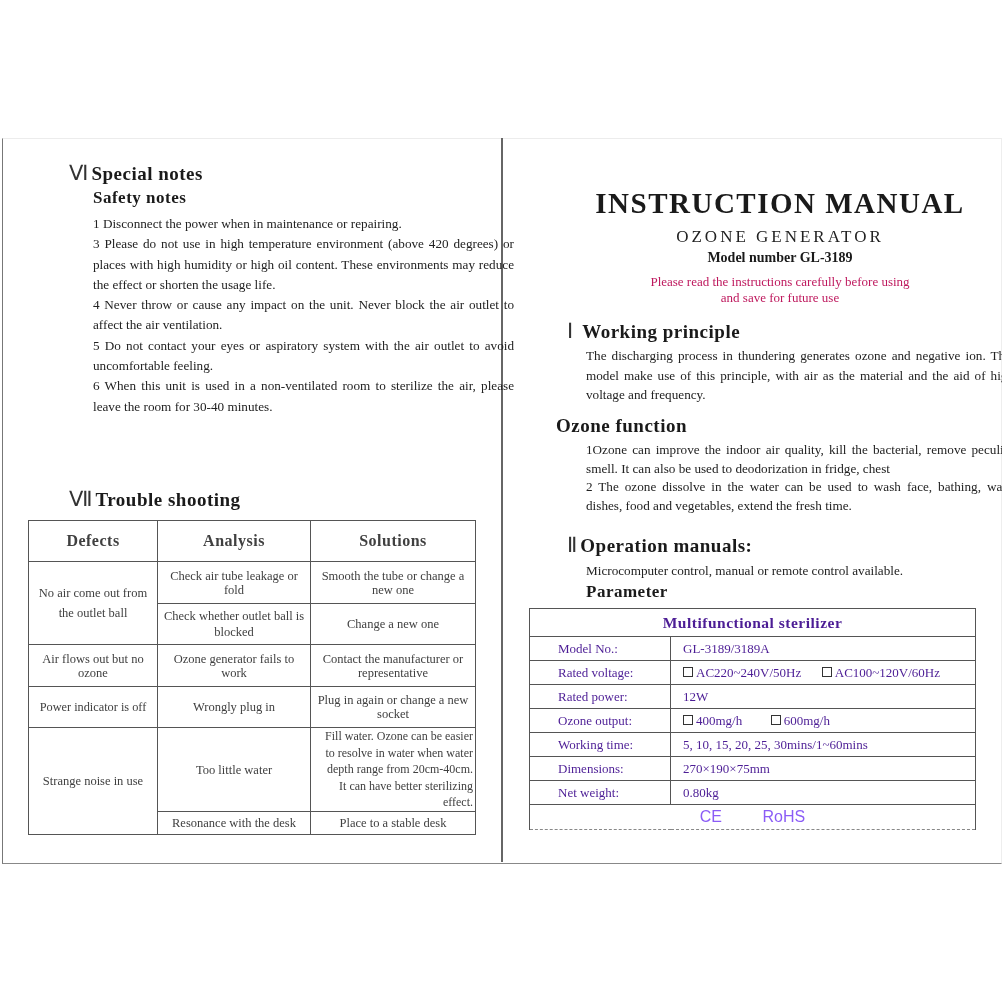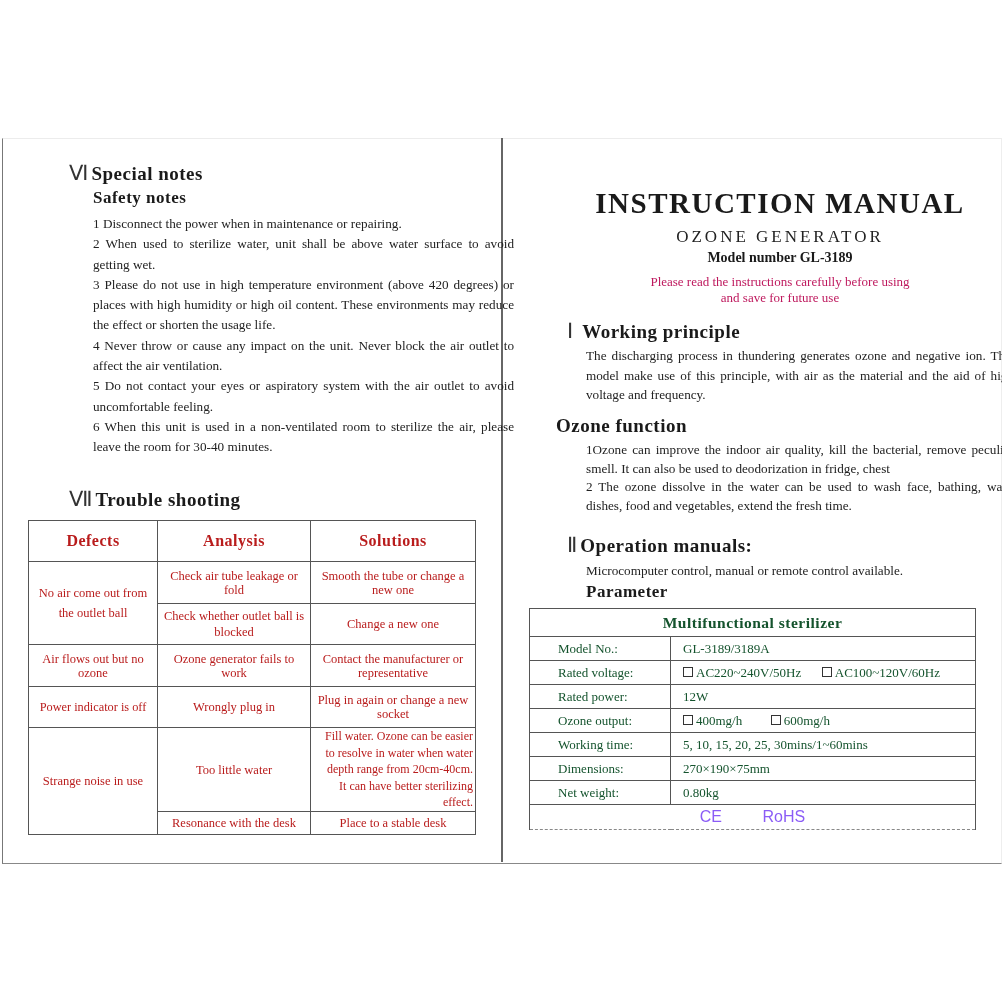--- a/index.html
+++ b/index.html
@@ -12,32 +12,32 @@
 
   
   .sec-num { font-family:"Liberation Serif", serif; font-weight:normal; font-size:21px; color:#333; letter-spacing:-1px; }
   .sec-title { font-family:"Liberation Serif", serif; font-weight:bold; font-size:19px; letter-spacing:0.5px; }
   .sub-title { font-family:"Liberation Serif", serif; font-weight:bold; font-size:17px; letter-spacing:0.5px; }
   .para { font-size:13.2px; line-height:20.3px; color:#222; text-align:justify; }
   .para p { margin:0; text-align:justify; text-align-last:left; }
 
   table.ts { position:absolute; left:28px; top:520px; width:447px; border-collapse:collapse; table-layout:fixed; }
   table.ts td, table.ts th { border:1.5px solid #555; text-align:center; vertical-align:middle; padding:0 2px;
-     font-size:12.5px; line-height:14px; color:#b91c1c; }
+     font-size:12.5px; line-height:14px; color:#404040; }
   table.ts th { font-weight:bold; font-size:16px; height:40px; letter-spacing:0.5px; }
   table.ts td.left { text-align:right; font-size:12px; line-height:16.5px; padding-left:8px; }
 
   
   .title-main { font-family:"Liberation Serif", serif; font-weight:bold; font-size:29px; letter-spacing:1.5px; text-align:center; }
   .title-sub { font-family:"Liberation Serif", serif; font-size:17px; letter-spacing:3px; text-align:center; color:#222; }
   .title-model { font-family:"Liberation Serif", serif; font-weight:bold; font-size:14px; text-align:center; }
   .title-note { font-size:13px; line-height:16px; text-align:center; color:#be185d; }
 
   table.pm { position:absolute; left:529px; top:608px; width:446px; border-collapse:collapse; table-layout:fixed; }
-  table.pm td { border:1.5px solid #555; font-size:13px; color:#14532d; height:23px; padding:0; }
+  table.pm td { border:1.5px solid #555; font-size:13px; color:#4c1d95; height:23px; padding:0; }
   table.pm td.k { padding-left:28px; }
   table.pm td.v { padding-left:12px; }
   table.pm td.hdr { text-align:center; font-weight:bold; font-size:15.5px; height:27px; letter-spacing:0.5px; }
   table.pm td.cert { text-align:center; font-family:"Liberation Sans", sans-serif; font-size:16px; height:24px; color:#8b5cf6;
      border-bottom:1.5px dashed #888; }
   .chk { display:inline-block; width:8px; height:8px; border:1px solid #333; margin-right:3px; vertical-align:0px; }
   .cert span { margin:0 18px; }
 </style>
 </head>
 <body>
@@ -46,21 +46,20 @@
 <div class="divider"></div>
 
 <div class="abs" style="left:29px; top:161px;">
   <span class="sec-num">Ⅵ</span>
   <span class="sec-title">Special notes</span>
 </div>
 <div class="abs sub-title" style="left:53px; top:188px;">Safety notes</div>
 
 <div class="abs para" style="left:53px; top:214px; width:421px;">
   <p>1 Disconnect the power when in maintenance or repairing.</p>
-  <p>2 When used to sterilize water, unit shall be above water surface to avoid getting wet.</p>
   <p>3 Please do not use in high temperature environment (above 420 degrees) or places with high humidity or high oil content. These environments may reduce the effect or shorten the usage life.</p>
   <p>4 Never throw or cause any impact on the unit. Never block the air outlet to affect the air ventilation.</p>
   <p>5 Do not contact your eyes or aspiratory system with the air outlet to avoid uncomfortable feeling.</p>
   <p>6 When this unit is used in a non-ventilated room to sterilize the air, please leave the room for 30-40 minutes.</p>
 </div>
 
 <div class="abs" style="left:29px; top:487px;">
   <span class="sec-num">Ⅶ</span>
   <span class="sec-title">Trouble shooting</span>
 </div>

